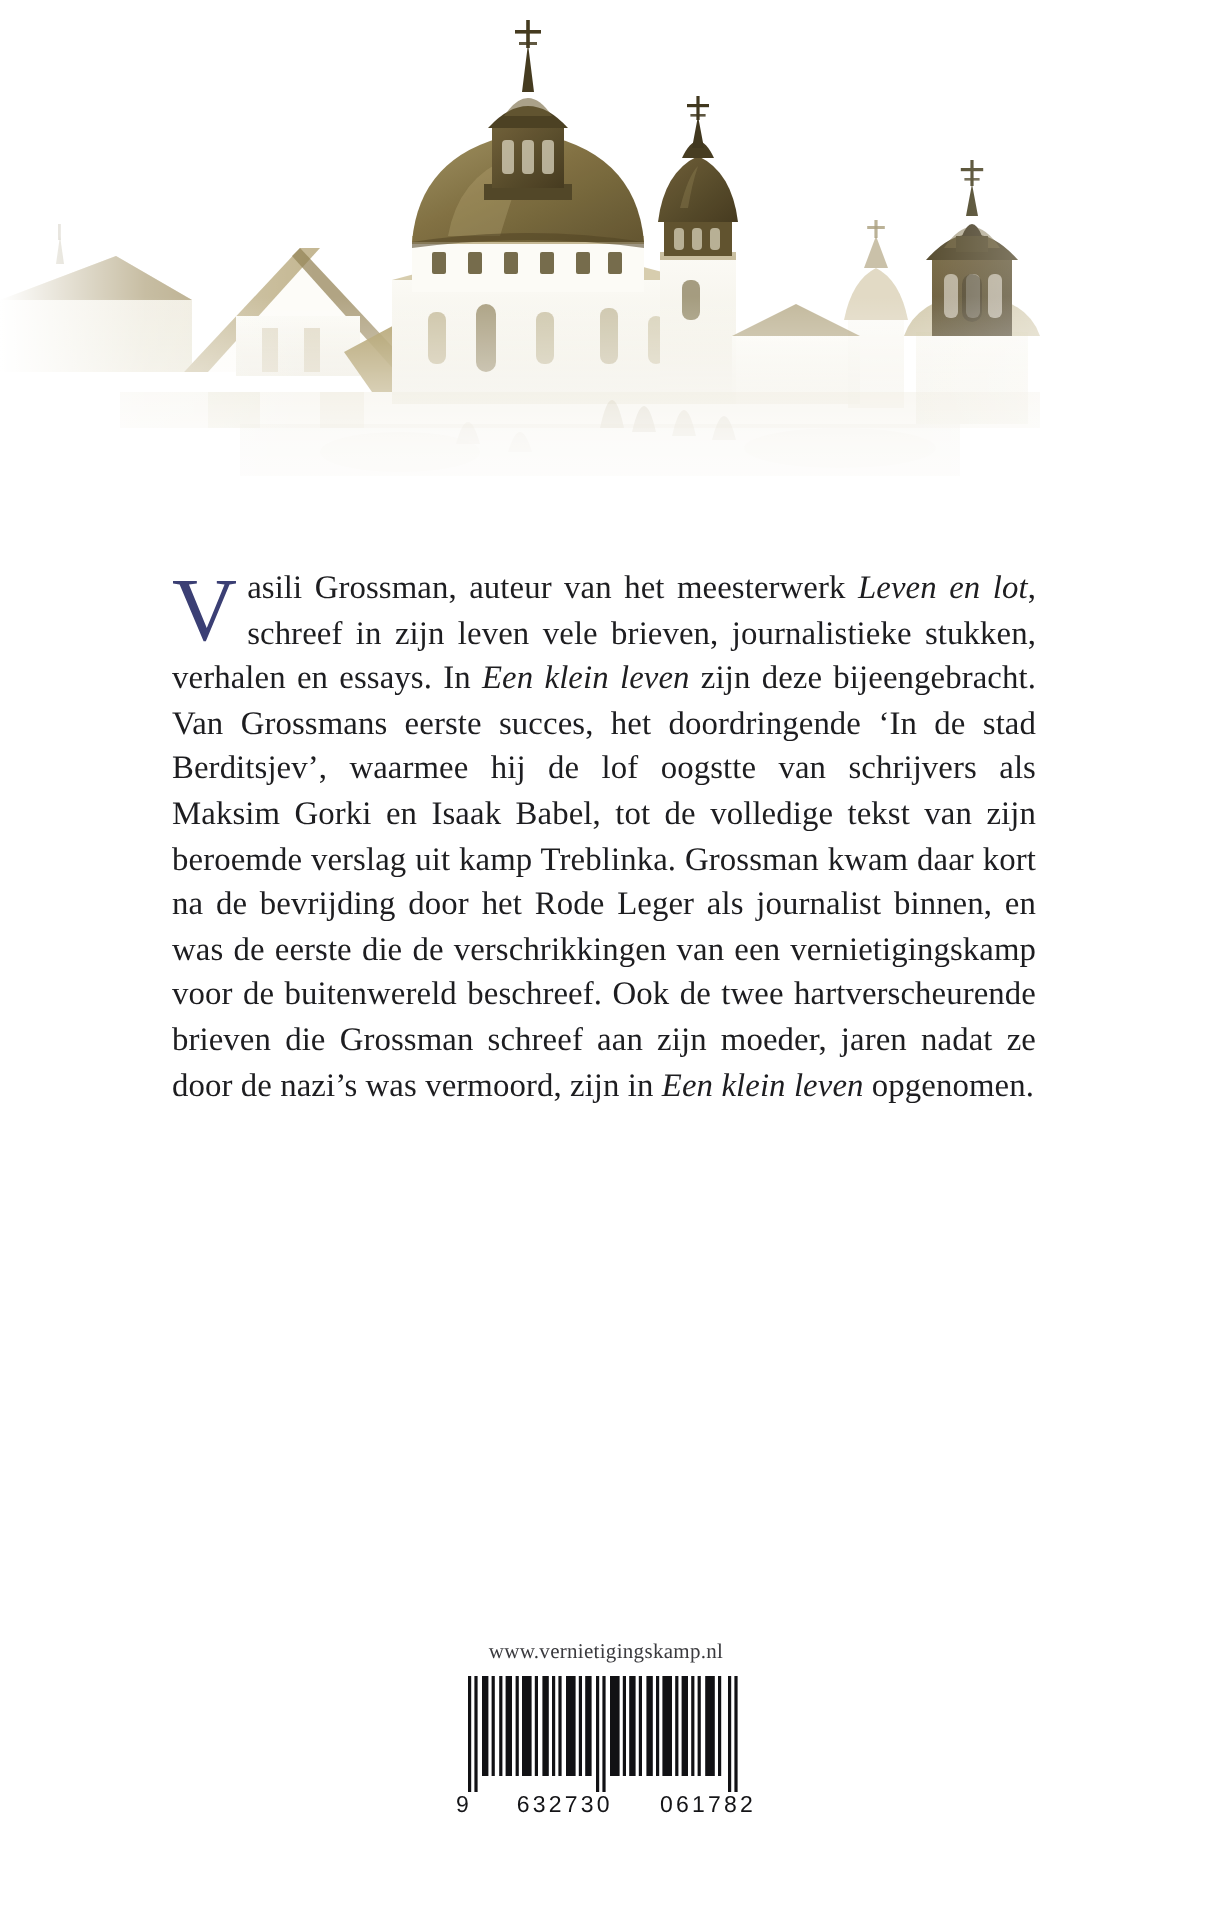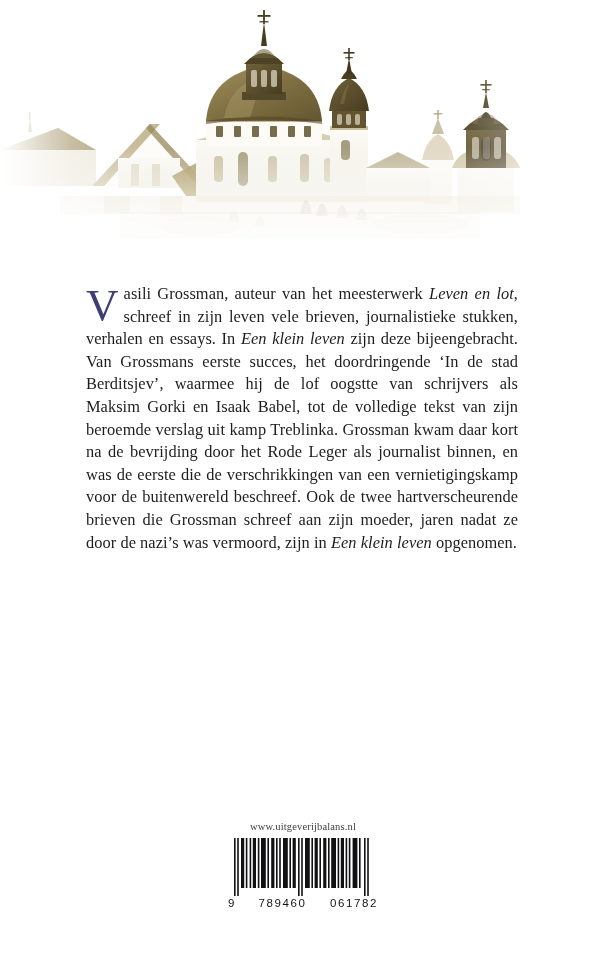--- a/index.html
+++ b/index.html
@@ -302,21 +302,21 @@
       <rect x="0" y="0" width="606" height="285" fill="url(#fadeSide)"></rect>
     </svg>
   </div>
 
   <div class="blurb">
     <p>
       <span class="dropcap">V</span><span>asili Grossman, auteur van het meesterwerk </span><i>Leven en lot</i><span>, schreef in zijn leven vele brieven, journalistieke stukken, verhalen en essays. In </span><i>Een klein leven</i><span> zijn deze bijeengebracht. Van Grossmans eerste succes, het doordringende ‘In de stad Berditsjev’, waarmee hij de lof oogstte van schrijvers als Maksim Gorki en Isaak Babel, tot de volledige tekst van zijn beroemde verslag uit kamp Treblinka. Grossman kwam daar kort na de bevrijding door het Rode Leger als journalist binnen, en was de eerste die de verschrikkingen van een vernietigingskamp voor de buitenwereld beschreef. Ook de twee hartverscheurende brieven die Grossman schreef aan zijn moeder, jaren nadat ze door de nazi’s was vermoord, zijn in </span><i>Een klein leven</i><span> opgenomen.</span>
     </p>
   </div>
 
-  <div class="publisher-url">www.uitgeverijbalans.nl</div>
+  <div class="publisher-url">www.vernietigingskamp.nl</div>
 
   <div class="barcode-block">
     <svg class="barcode-bars" viewBox="0 0 150 58" preserveAspectRatio="none" xmlns="http://www.w3.org/2000/svg" aria-hidden="true">
       <rect x="0" y="0" width="150" height="58" fill="#ffffff"></rect>
       <g fill="#111114">
 
         <rect x="6" y="0" width="1.6" height="58"></rect>
         <rect x="9.2" y="0" width="1.6" height="58"></rect>
 
         <rect x="13" y="0" width="3.2" height="50"></rect>
@@ -349,18 +349,18 @@
         <rect x="120.8" y="0" width="1.6" height="50"></rect>
         <rect x="124.6" y="0" width="4.8" height="50"></rect>
         <rect x="131" y="0" width="1.6" height="50"></rect>
 
         <rect x="136" y="0" width="1.6" height="58"></rect>
         <rect x="139.2" y="0" width="1.6" height="58"></rect>
       </g>
     </svg>
     <div class="barcode-digits">
       <span class="grp-lead">9</span>
-      <span class="grp-left">789460</span>
+      <span class="grp-left">632730</span>
       <span class="grp-right">061782</span>
     </div>
   </div>
 
 </div>
 
 </body></html>

